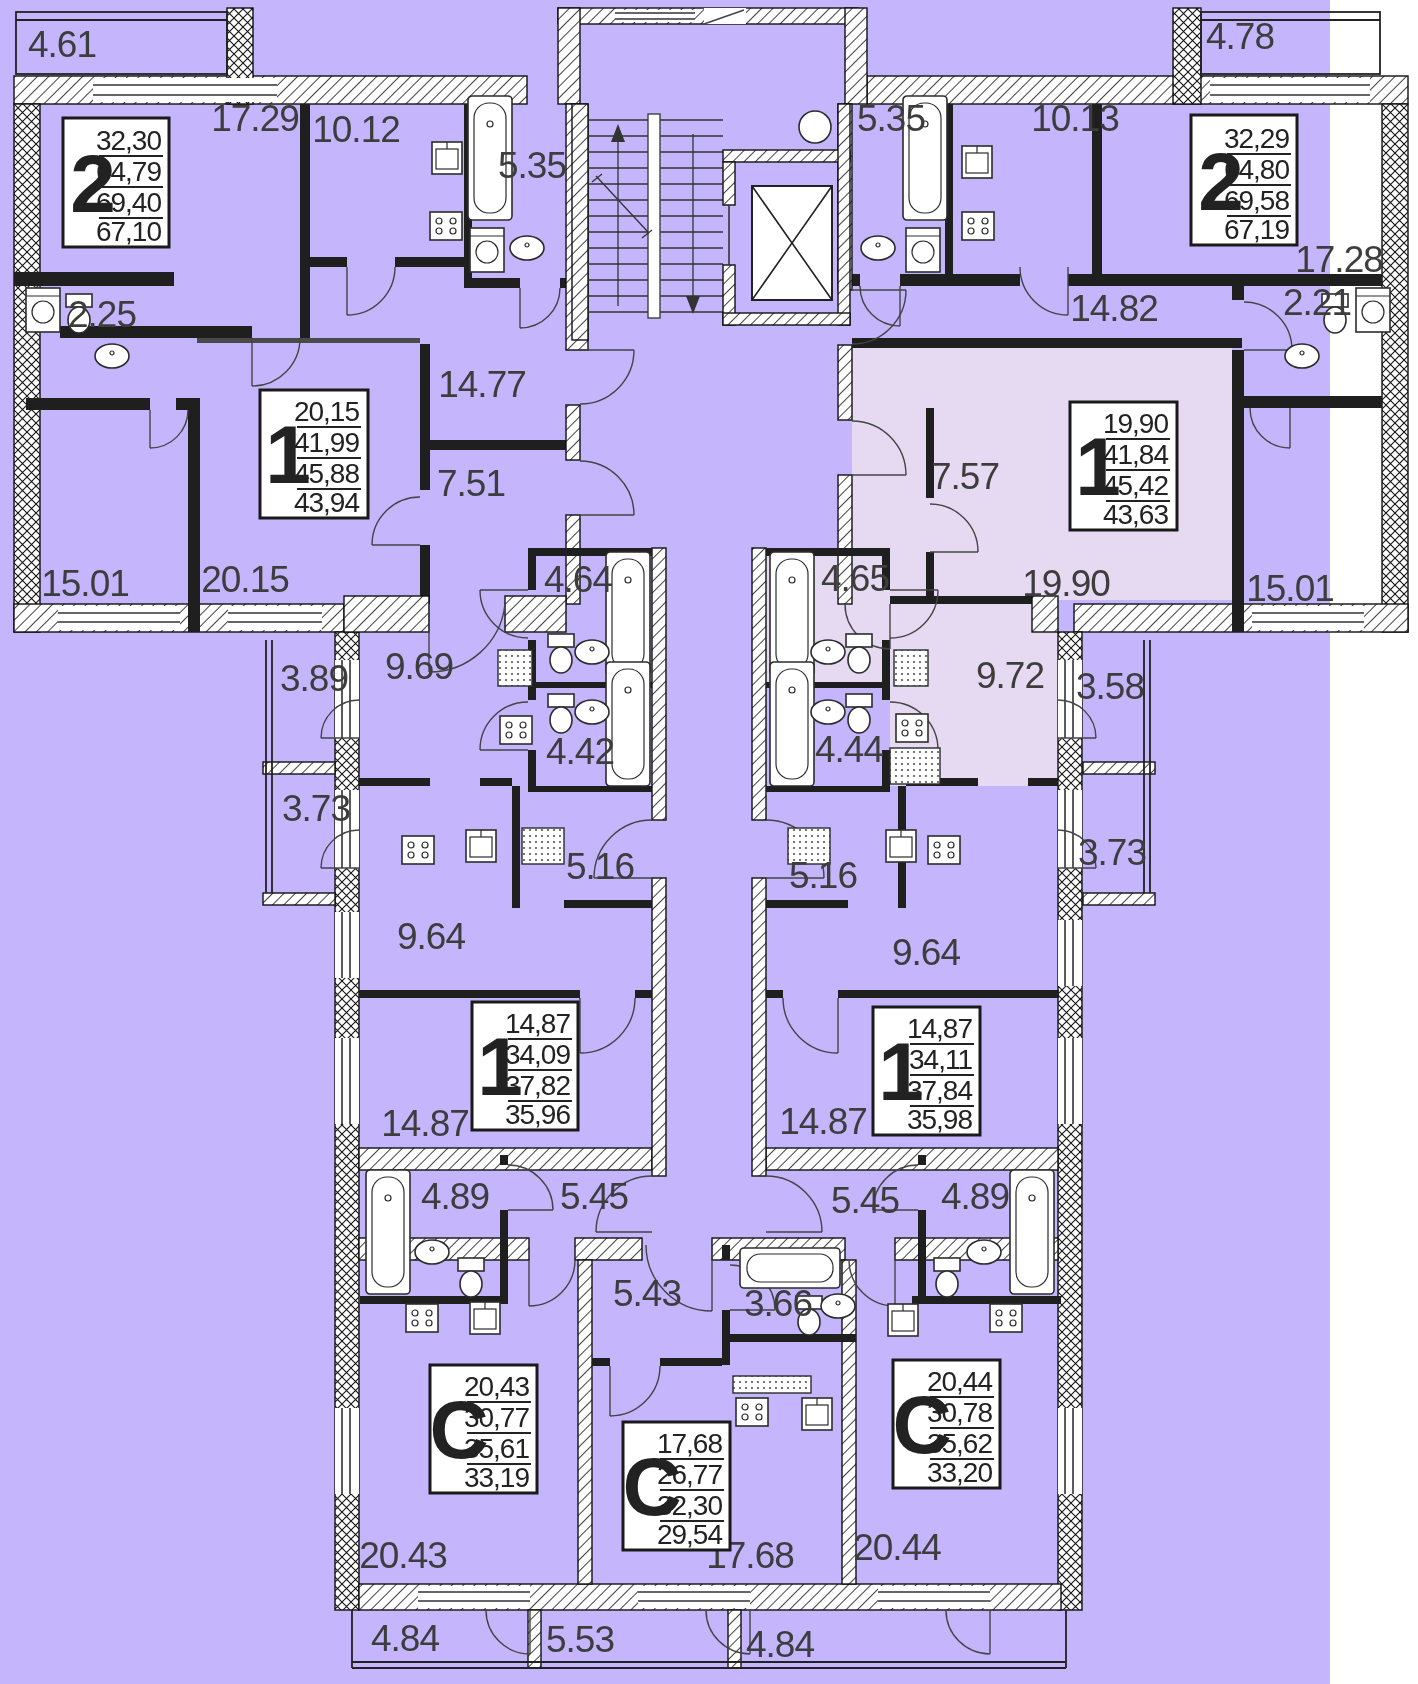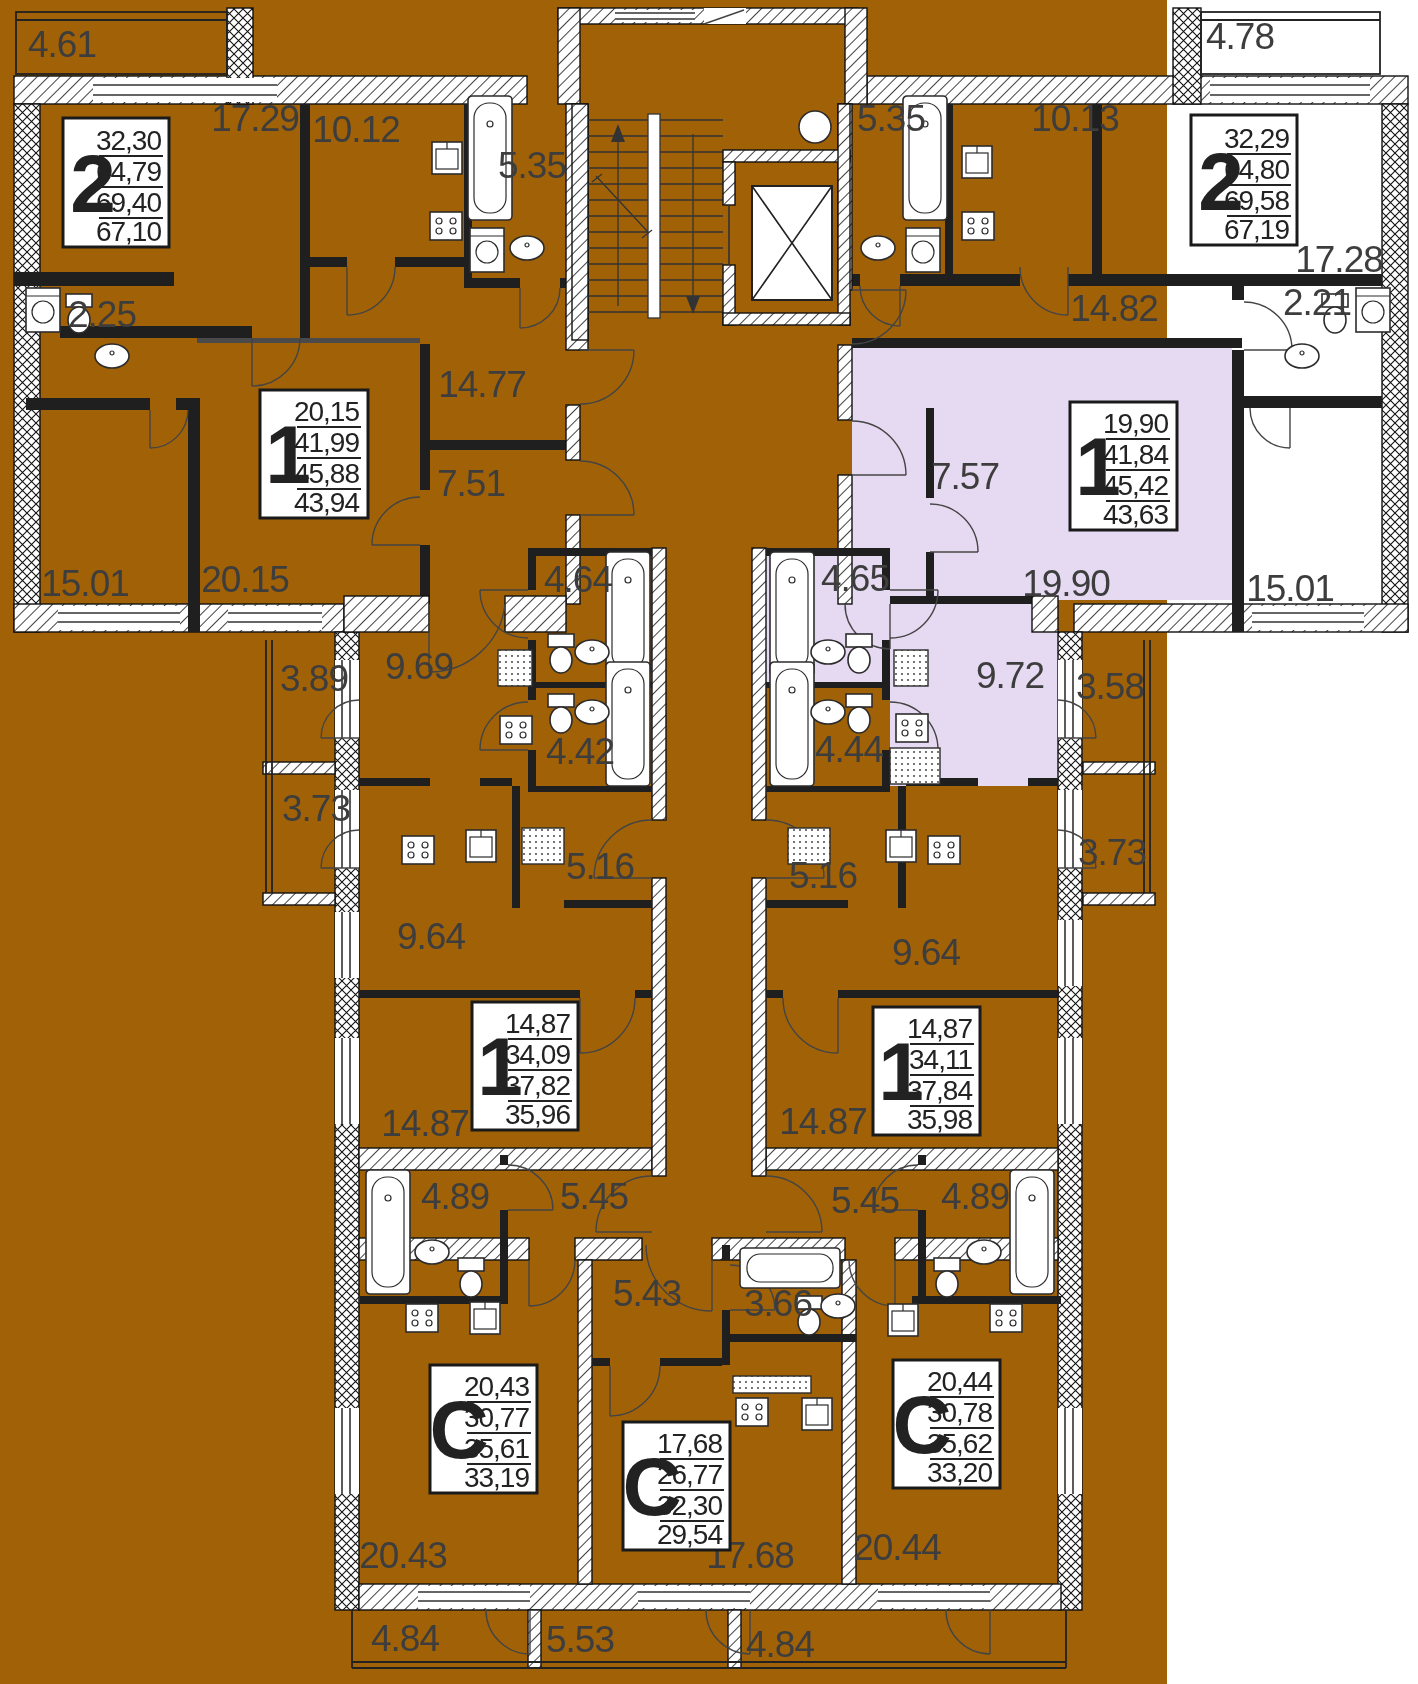--- a/index.html
+++ b/index.html
@@ -1,16 +1,16 @@
 <!DOCTYPE html>
 <html><head>
 <meta charset="utf-8">
 <style>
   html,body{margin:0;padding:0;background:#ffffff;}
-  #stage{position:relative;width:1167px;height:1684px;background:#a16207;font-family:"Liberation Sans",sans-serif;}
+  #stage{position:relative;width:1330px;height:1684px;background:#c4b5fd;font-family:"Liberation Sans",sans-serif;}
   svg{display:block}
   .wh{fill:url(#hatchP);stroke:#111;stroke-width:1.4}
   .wx{fill:url(#crossP);stroke:#111;stroke-width:1.4}
   .ws{fill:#1f1f1f;stroke:none}
   .lite{fill:#4a4a4a;stroke:none}
   .wgap{fill:#fff;stroke:none}
   .wln{stroke:#333;stroke-width:1.6;fill:none}
   .par{stroke:#222;stroke-width:1.8;fill:none}
   .dr{stroke:#444;stroke-width:1.4;fill:none}
   .fx{fill:#fff;stroke:#2c2c2c;stroke-width:1.6}

